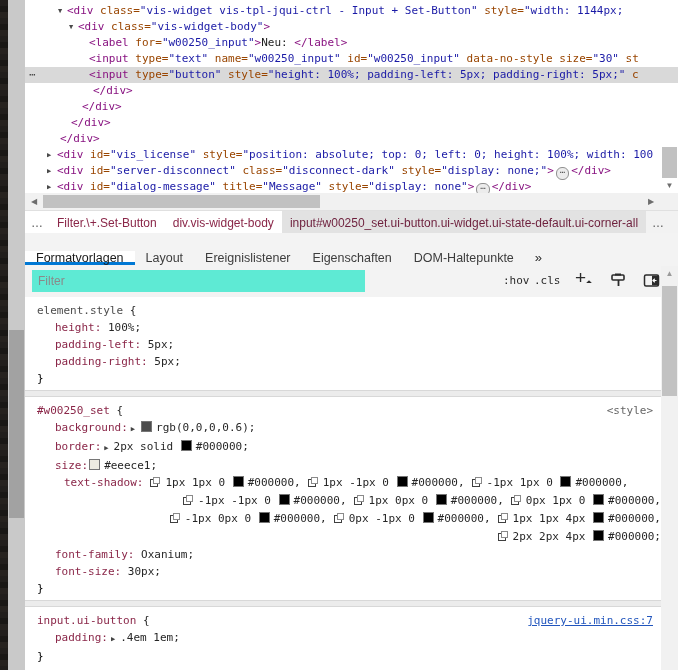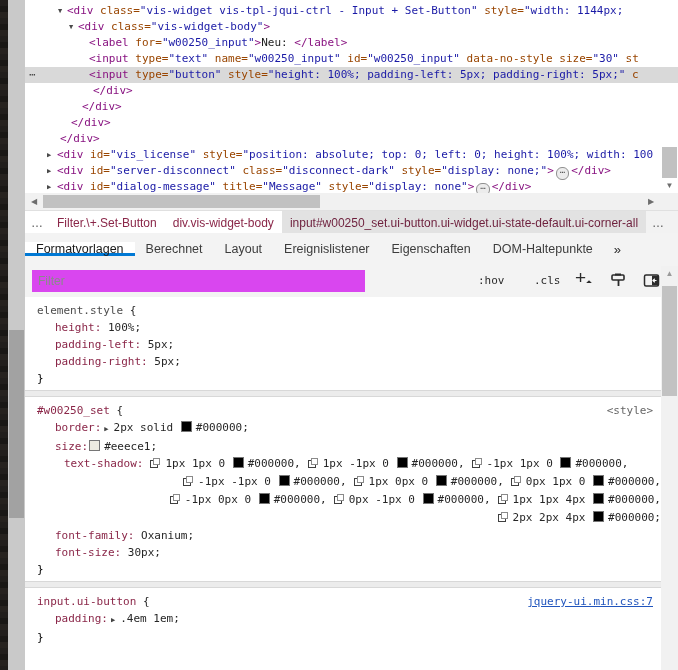--- a/index.html
+++ b/index.html
@@ -44,33 +44,33 @@
   #crumbs{position:absolute;left:0;top:210px;width:653px;height:23px;background:#f2f2f2;
           border-top:1px solid #e0e0e0;display:flex;align-items:stretch;overflow:hidden;
           font-size:12px;}
   .crumb{display:flex;align-items:center;padding:0 8px;white-space:nowrap;color:#8a2648;}
   .crumb.bg-white{background:#fff;}
   .crumb.bg-selected{background:#e2e2e2;color:#6d1f3c;}
   .crumb.overflow{color:#555;padding:0 6px;}
 
   
   #tabs{position:absolute;left:0;top:233px;width:653px;height:32px;background:#f3f3f3;
-        display:flex;align-items:center;font-size:12.5px;color:#3c3c3c;}
+        display:flex;align-items:flex-end;font-size:12.5px;color:#3c3c3c;}
   .tab{display:flex;align-items:center;padding:0 11px;cursor:default;white-space:nowrap;}
   .tab.active{background:#fff;color:#1a1a1a;box-shadow:inset 0 -3px 0 #0078d4;}
   #more-tabs{display:flex;align-items:center;padding:0 10px;font-size:13px;color:#2b2b2b;}
 
   
   #filter-bar{position:absolute;left:0;top:265px;width:653px;height:32px;background:#f3f3f3;
               border-bottom:1px solid #d0d0d0;display:flex;align-items:center;}
-  #filter-input{position:absolute;left:7px;top:5px;width:333px;height:22px;border:none;background:#d946ef;
+  #filter-input{position:absolute;left:7px;top:5px;width:333px;height:22px;border:none;background:#5eead4;
                 font-family:"Liberation Sans",sans-serif;font-size:12px;color:#333;padding:0 6px;box-sizing:border-box;}
   #filter-input::placeholder{color:#8a8a8a;}
   .tool-btn{font-family:"DejaVu Sans Mono",monospace;font-size:11px;color:#2b2b2b;padding:0 4px;}
-  #btn-hov{position:absolute;left:449px;top:9px;}
+  #btn-hov{position:absolute;left:474px;top:9px;}
   #btn-cls{position:absolute;left:505px;top:9px;}
   #btn-add{position:absolute;left:550px;top:2px;font-size:19px;font-weight:300;color:#2b2b2b;
            font-family:"Liberation Sans",sans-serif;}
   #btn-add .corner{position:absolute;left:12px;top:14px;width:0;height:0;
            border-left:4px solid transparent;border-top:4px solid #2b2b2b;transform:rotate(-45deg);}
   .tool-icon{position:absolute;top:7px;width:17px;height:17px;}
   #icon-roller{left:585px;} #icon-dock{left:618px;}
 
   
   #styles{position:absolute;left:0;top:297px;width:636px;height:373px;background:#fff;overflow:hidden;
@@ -167,21 +167,20 @@
     <div id="crumbs">
         <div class="crumb bg-white overflow">…</div>
         <div class="crumb bg-white">Filter.\+.Set-Button</div>
         <div class="crumb bg-white">div.vis-widget-body</div>
         <div class="crumb bg-selected">input#w00250_set.ui-button.ui-widget.ui-state-default.ui-corner-all</div>
         <div class="crumb overflow">…</div>
       </div>
 
     <div id="tabs">
         <div class="tab active">Formatvorlagen</div>
-        <div class="tab">Berechnet</div>
         <div class="tab">Layout</div>
         <div class="tab">Ereignislistener</div>
         <div class="tab">Eigenschaften</div>
         <div class="tab">DOM-Haltepunkte</div>
         <div id="more-tabs">»</div>
       </div>
 
     <div id="filter-bar">
       <input id="filter-input" type="text" placeholder="Filter" style="">
       <span id="btn-hov" class="tool-btn">:hov</span>
@@ -206,20 +205,21 @@
         <div class="css-section">
           <div class="css-line hdr"><span class="css-sel2">element.style</span><span class="css-val"> {</span></div>
           <div class="css-line"><span class="css-prop">height:</span><span class="css-val"> 100%;</span></div>
           <div class="css-line"><span class="css-prop">padding-left:</span><span class="css-val"> 5px;</span></div>
           <div class="css-line"><span class="css-prop">padding-right:</span><span class="css-val"> 5px;</span></div>
           <div class="css-line close">}</div>
         </div>
         <div class="sep"></div>
         <div class="css-section">
           <div class="css-line hdr"><span class="css-sel">#w00250_set</span><span class="css-val"> {</span><span class="rule-right style-note">&lt;style&gt;</span></div>
+          <div class="css-line"><span class="css-prop">background:</span><span class="exp-arrow">▶</span><span class="swatch" style="background: rgb(77, 77, 77);"></span><span class="css-val">rgb(0,0,0,0.6);</span></div>
           <div class="css-line"><span class="css-prop">border:</span><span class="exp-arrow">▶</span><span class="css-val">2px solid </span><span class="swatch" style="background: rgb(0, 0, 0);"></span><span class="css-val">#000000;</span></div>
           <div class="css-line"><span class="css-prop">size:</span><span class="swatch" style="background: rgb(238, 236, 225);"></span><span class="css-val">#eeece1;</span></div>
           <div class="css-line shadow"><span class="css-prop">text-shadow:</span><span class="shadow-icon"></span><span class="css-val">1px 1px 0 </span><span class="swatch" style="background: rgb(0, 0, 0);"></span><span class="css-val">#000000,</span><span class="shadow-icon"></span><span class="css-val">1px -1px 0 </span><span class="swatch" style="background: rgb(0, 0, 0);"></span><span class="css-val">#000000,</span><span class="shadow-icon"></span><span class="css-val">-1px 1px 0 </span><span class="swatch" style="background: rgb(0, 0, 0);"></span><span class="css-val">#000000,</span></div>
           <div class="css-line cont shadow"><span class="shadow-icon"></span><span class="css-val">-1px -1px 0 </span><span class="swatch" style="background: rgb(0, 0, 0);"></span><span class="css-val">#000000,</span><span class="shadow-icon"></span><span class="css-val">1px 0px 0 </span><span class="swatch" style="background: rgb(0, 0, 0);"></span><span class="css-val">#000000,</span><span class="shadow-icon"></span><span class="css-val">0px 1px 0 </span><span class="swatch" style="background: rgb(0, 0, 0);"></span><span class="css-val">#000000,</span></div>
           <div class="css-line cont shadow"><span class="shadow-icon"></span><span class="css-val">-1px 0px 0 </span><span class="swatch" style="background: rgb(0, 0, 0);"></span><span class="css-val">#000000,</span><span class="shadow-icon"></span><span class="css-val">0px -1px 0 </span><span class="swatch" style="background: rgb(0, 0, 0);"></span><span class="css-val">#000000,</span><span class="shadow-icon"></span><span class="css-val">1px 1px 4px </span><span class="swatch" style="background: rgb(0, 0, 0);"></span><span class="css-val">#000000,</span></div>
           <div class="css-line cont shadow"><span class="shadow-icon"></span><span class="css-val">2px 2px 4px </span><span class="swatch" style="background: rgb(0, 0, 0);"></span><span class="css-val">#000000;</span></div>
           <div class="css-line"><span class="css-prop">font-family:</span><span class="css-val"> Oxanium;</span></div>
           <div class="css-line"><span class="css-prop">font-size:</span><span class="css-val"> 30px;</span></div>
           <div class="css-line close">}</div>
         </div>

